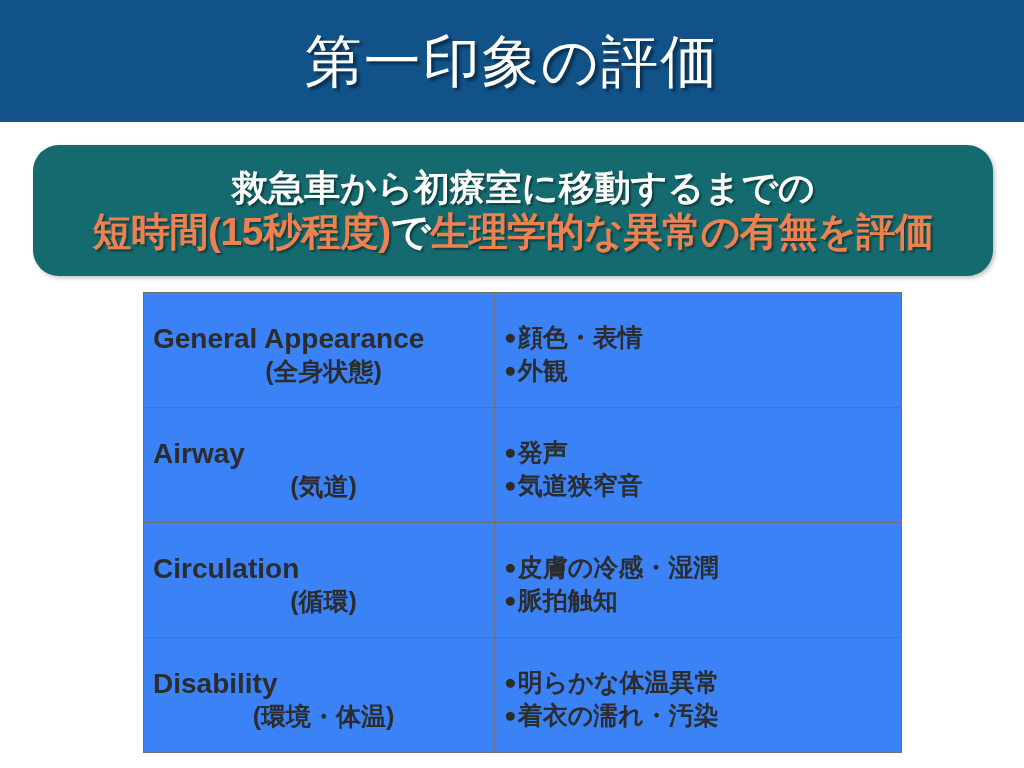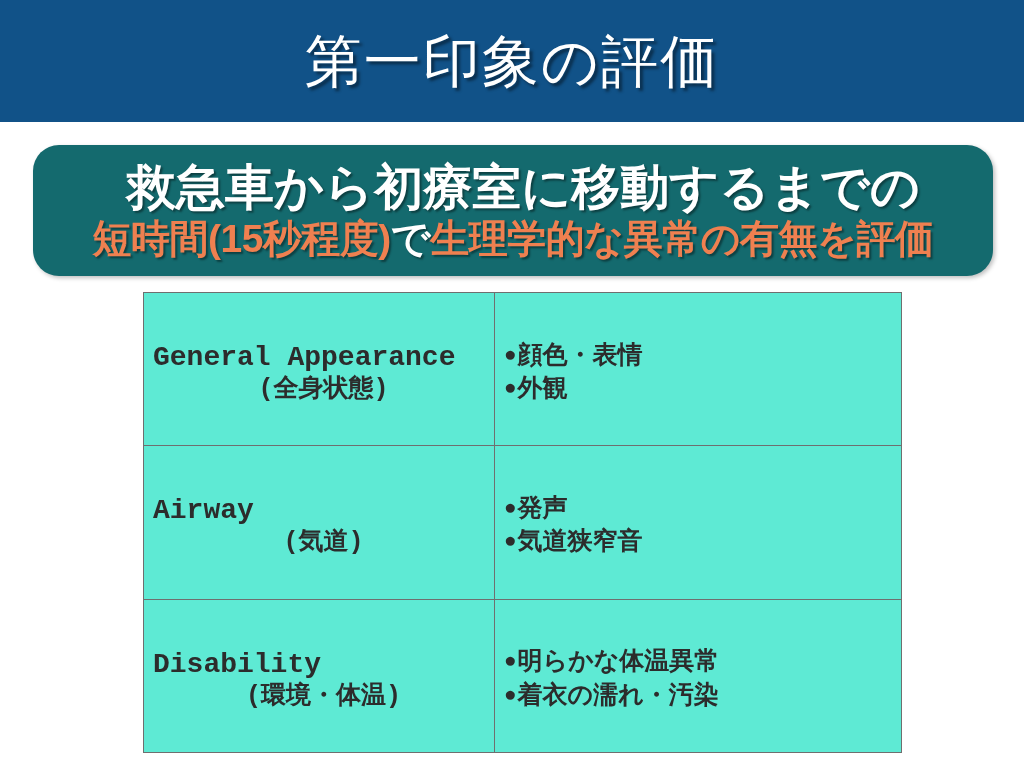--- a/index.html
+++ b/index.html
@@ -53,21 +53,21 @@
     justify-content: center;
     box-shadow: 2px 2px 4px rgba(0,0,0,0.25);
   }
   .subtitle-line {
     white-space: nowrap;
     font-weight: bold;
     line-height: 1.12;
     text-align: center;
   }
   #subtitle-line-1 {
-    font-size: 49px;
+    font-size: 36px;
     color: #ffffff;
     letter-spacing: 0px;
     text-shadow: 2px 2px 2px rgba(0,0,0,0.40);
     margin-bottom: 2px;
     margin-left: 21px;
   }
   #subtitle-line-2 {
     font-size: 39px;
     letter-spacing: -0.5px;
     text-shadow: 2px 2px 2px rgba(0,0,0,0.40);
@@ -89,22 +89,21 @@
     width: 738px;
     height: 461px;
     border-collapse: collapse;
     table-layout: fixed;
   }
   #abcde-table td {
     border: 1px solid #6f6f6f;
     padding: 8px 0 0 9px;
     vertical-align: middle;
     color: #2c2c2c;
-    background: #5eead4;
-    font-family: Liberation Mono, monospace;
+    background: #3b82f6;
   }
   .col-term {
     width: 341px;
   }
   .col-signs {
     width: 397px;
   }
   .term-en {
     font-size: 28px;
     font-weight: bold;
@@ -161,20 +160,30 @@
         <div class="term-en">Airway</div>
         <div class="term-ja">(気道)</div>
       </td>
       <td class="col-signs">
         <div class="sign-line"><span class="bullet">●</span><span>発声</span></div>
         <div class="sign-line"><span class="bullet">●</span><span>気道狭窄音</span></div>
       </td>
     </tr>
     <tr>
       <td class="col-term">
+        <div class="term-en">Circulation</div>
+        <div class="term-ja">(循環)</div>
+      </td>
+      <td class="col-signs">
+        <div class="sign-line"><span class="bullet">●</span><span>皮膚の冷感・湿潤</span></div>
+        <div class="sign-line"><span class="bullet">●</span><span>脈拍触知</span></div>
+      </td>
+    </tr>
+    <tr>
+      <td class="col-term">
         <div class="term-en">Disability</div>
         <div class="term-ja">(環境・体温)</div>
       </td>
       <td class="col-signs">
         <div class="sign-line"><span class="bullet">●</span><span>明らかな体温異常</span></div>
         <div class="sign-line"><span class="bullet">●</span><span>着衣の濡れ・汚染</span></div>
       </td>
     </tr>
   </tbody>
 </table>

